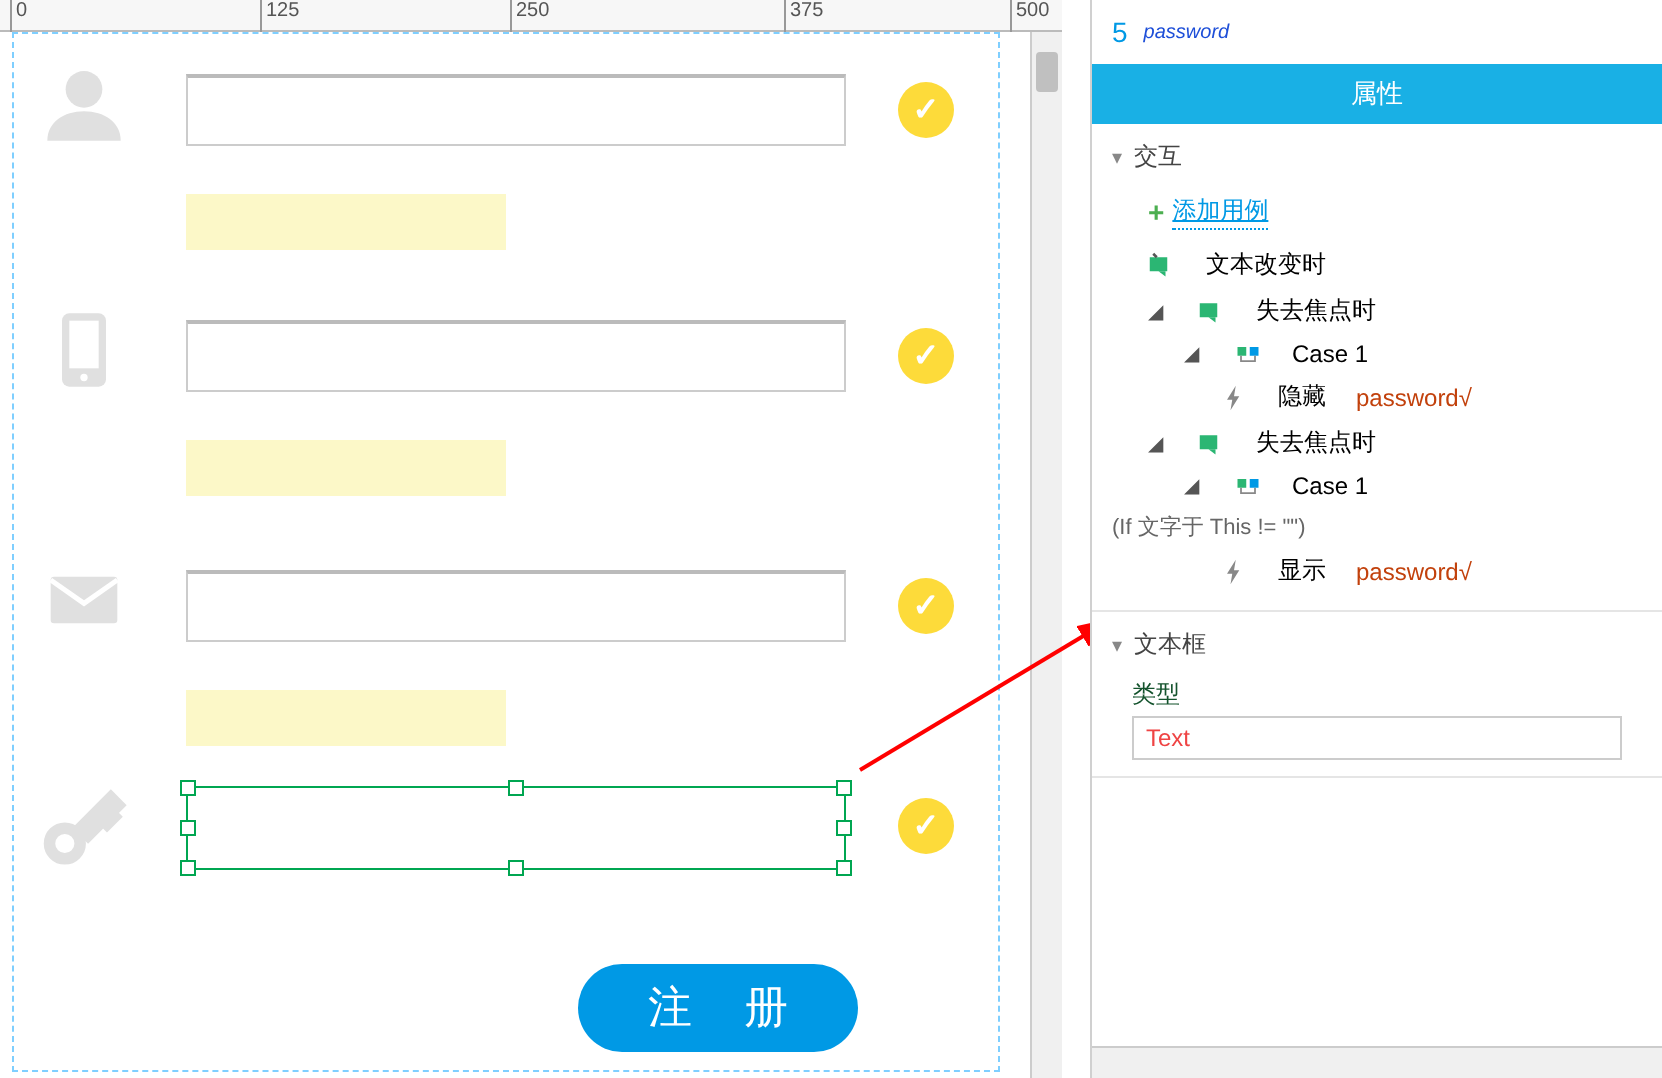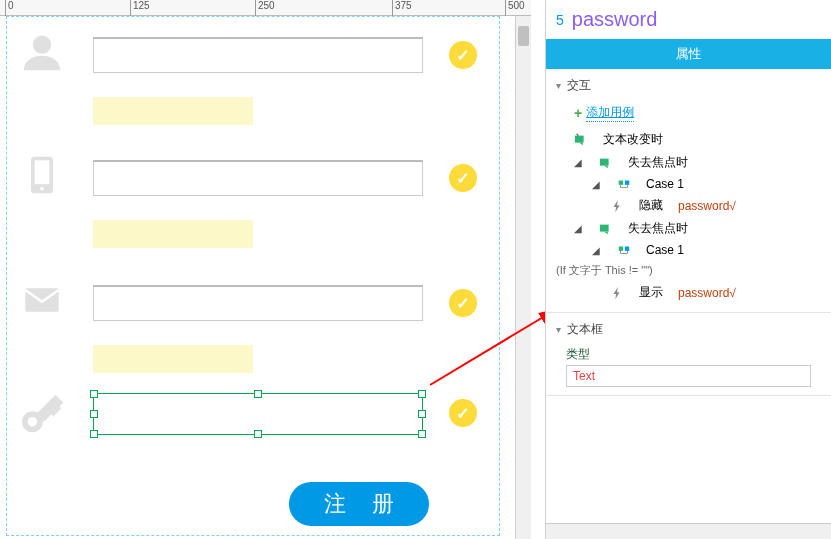--- a/index.html
+++ b/index.html
@@ -26,21 +26,21 @@
 .h-ml { top: 50%; left: -4px; margin-top: -4px; } .h-mr { top: 50%; right: -4px; margin-top: -4px; }
 .h-bl { bottom: -4px; left: -4px; } .h-bm { bottom: -4px; left: 50%; margin-left: -4px; } .h-br { bottom: -4px; right: -4px; }
 
 .register-btn { position: absolute; left: 282px; top: 465px; width: 140px; height: 44px; background: #0099e5; color: #fff; border-radius: 22px; display: flex; align-items: center; justify-content: center; font-size: 22px; letter-spacing: 10px; padding-left: 10px; }
 
 .arrow { position: absolute; pointer-events: none; }
 
 .right-panel { position: absolute; left: 545px; top: 0; right: 0; height: 539px; background: #fff; border-left: 1px solid #d0d0d0; }
 .element-title { padding: 8px 10px; display: flex; align-items: center; gap: 8px; }
 .element-num { color: #0099e5; font-size: 14px; }
-.element-name { color: #8b5cf6; font-size: 20px; }
+.element-name { color: #1d4ed8; font-size: 10px; font-style: italic; }
 .tab-bar { background: #19b0e5; color: #fff; text-align: center; padding: 6px 0; font-size: 13px; }
 
 .section { border-bottom: 1px solid #e5e5e5; padding: 8px 10px; }
 .section-header { display: flex; align-items: center; gap: 6px; color: #444; cursor: pointer; }
 .section-header .chev { font-size: 10px; color: #888; }
 .add-case { display: flex; align-items: center; gap: 4px; margin: 10px 0 0 18px; }
 .add-case .plus { color: #4caf50; font-weight: bold; font-size: 14px; }
 .add-case .txt { color: #0099e5; text-decoration: underline; border-bottom: 1px dotted #0099e5; }
 
 .tree { margin-top: 6px; }

